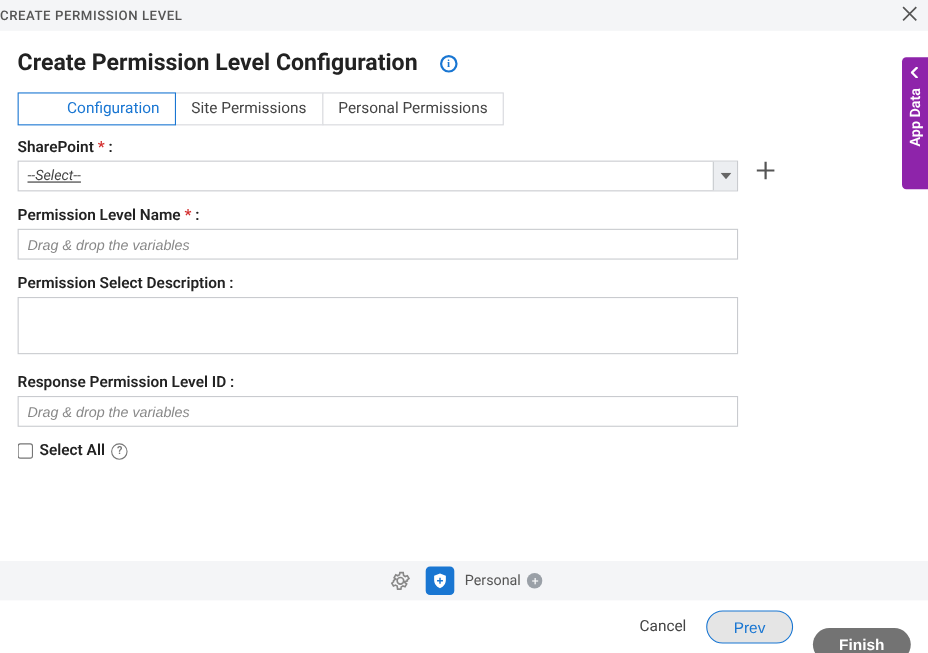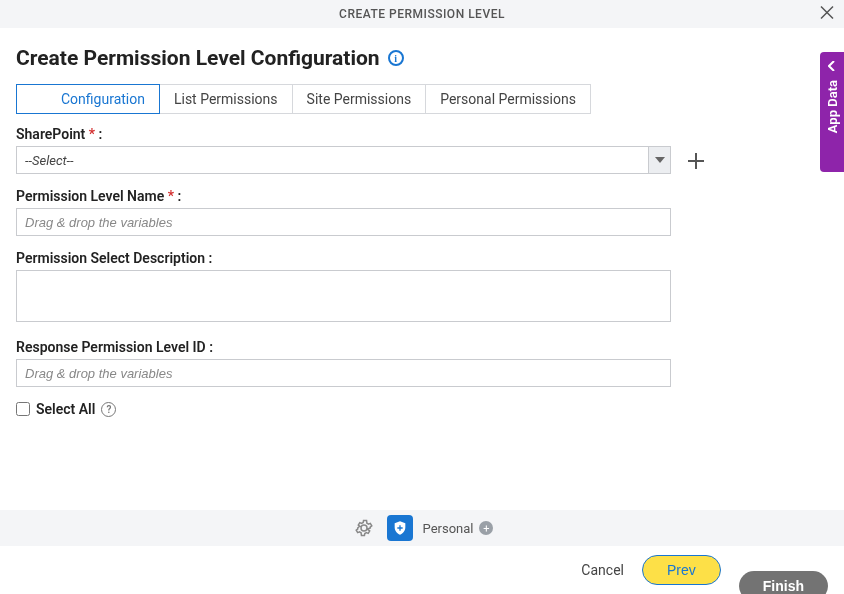--- a/index.html
+++ b/index.html
@@ -11,21 +11,21 @@
     width: 844px;
     height: 594px;
     position: relative;
     overflow: hidden;
   }
   .header-bar {
     background: #f4f5f7;
     height: 28px;
     display: flex;
     align-items: center;
-    justify-content: center;
+    justify-content: flex-start;
     position: relative;
     font-size: 12px;
     letter-spacing: 0.5px;
     color: #555;
     font-weight: 500;
   }
   .close-x {
     position: absolute;
     right: 10px;
     top: 50%;
@@ -36,21 +36,21 @@
   }
   .content {
     padding: 18px 16px 0 16px;
   }
   .page-title {
     font-size: 21px;
     font-weight: 700;
     color: #222;
     display: flex;
     align-items: center;
-    gap: 8px;
+    gap: 20px;
     margin-bottom: 14px;
   }
   .info-circle {
     width: 16px; height: 16px;
     border: 2px solid #1976d2;
     border-radius: 50%;
     display: inline-flex;
     align-items: center;
     justify-content: center;
     color: #1976d2;
@@ -83,22 +83,23 @@
   .field-label {
     font-weight: 600;
     font-size: 14px;
     color: #222;
     margin-bottom: 4px;
     display: block;
   }
   .req { color: #d32f2f; }
   .select-row {
     display: flex;
-    align-items: flex-end;
+    align-items: flex-start;
     gap: 16px;
+    text-decoration: underline;
   }
   .select-box {
     flex: 0 0 655px;
     display: flex;
     border: 1px solid #c9cbcf;
     height: 28px;
     background: #fff;
   }
   .select-value {
     flex: 1;
@@ -217,21 +218,21 @@
     background: #fff;
   }
   .btn-link {
     color: #444;
     cursor: pointer;
     font-size: 14px;
   }
   .btn-outline {
     border: 1.5px solid #1976d2;
     color: #1976d2;
-    background: #fde047;
+    background: #e5e5e5;
     border-radius: 18px;
     padding: 6px 24px;
     font-size: 14px;
     cursor: pointer;
     font-weight: 500;
   }
   .btn-primary {
     border: none;
     background: #737373;
     color: #fff;
@@ -281,21 +282,20 @@
 </div>
 
 <div class="content">
   <div class="page-title">
     <span>Create Permission Level Configuration</span>
     <span class="info-circle">i</span>
   </div>
 
   <div class="tabs">
     <div class="tab active">Configuration</div>
-    <div class="tab">List Permissions</div>
     <div class="tab">Site Permissions</div>
     <div class="tab">Personal Permissions</div>
   </div>
 
   <div class="field-group">
     <label class="field-label">
       <span>SharePoint</span>
       <span class="req"> *</span> :
     </label>
     <div class="select-row">

